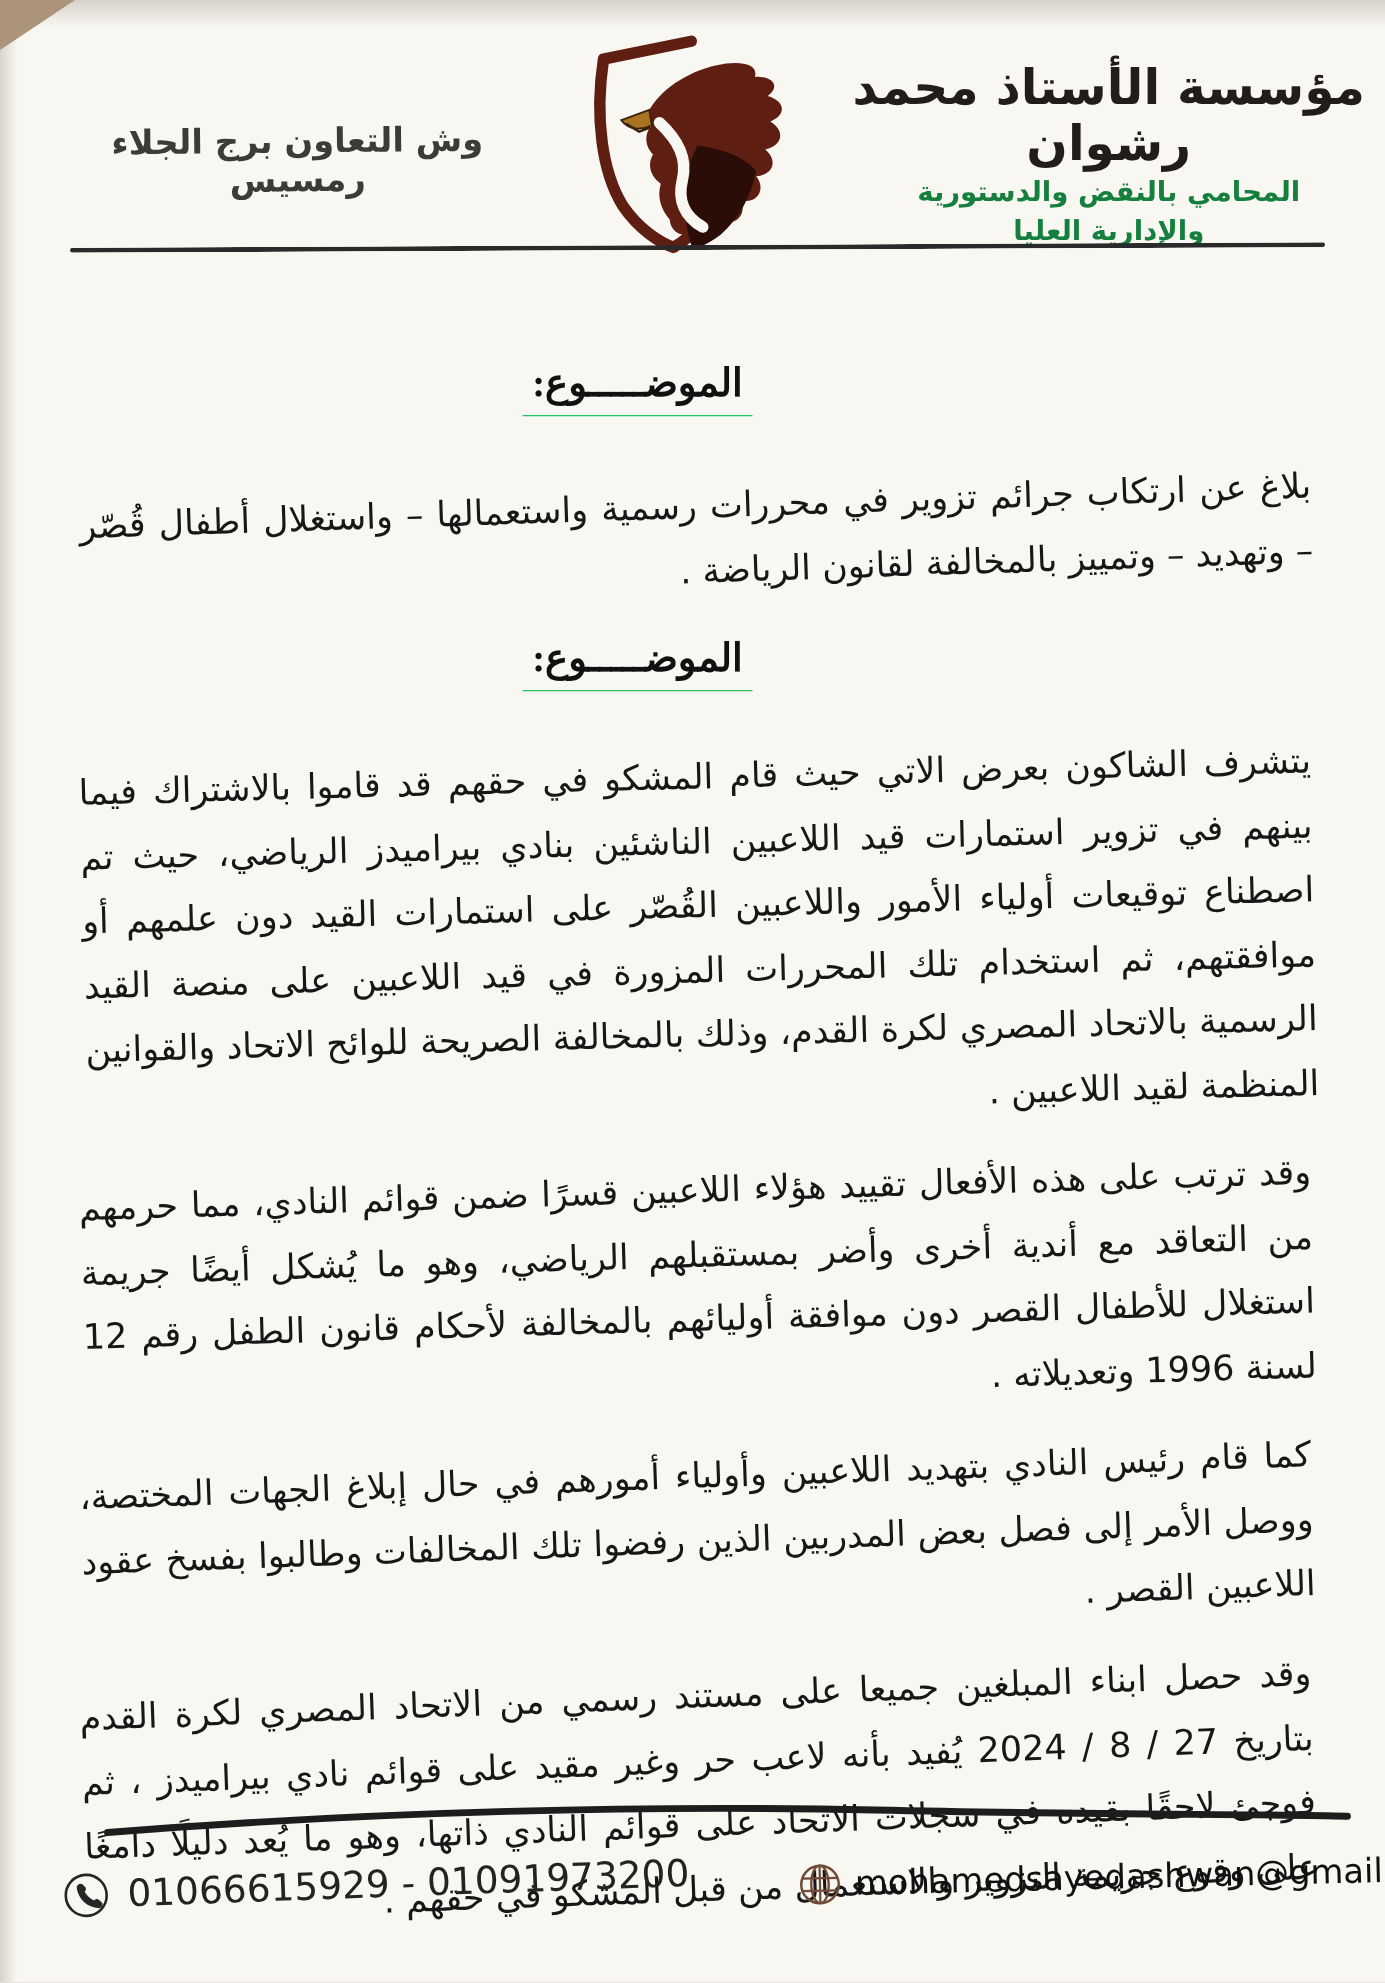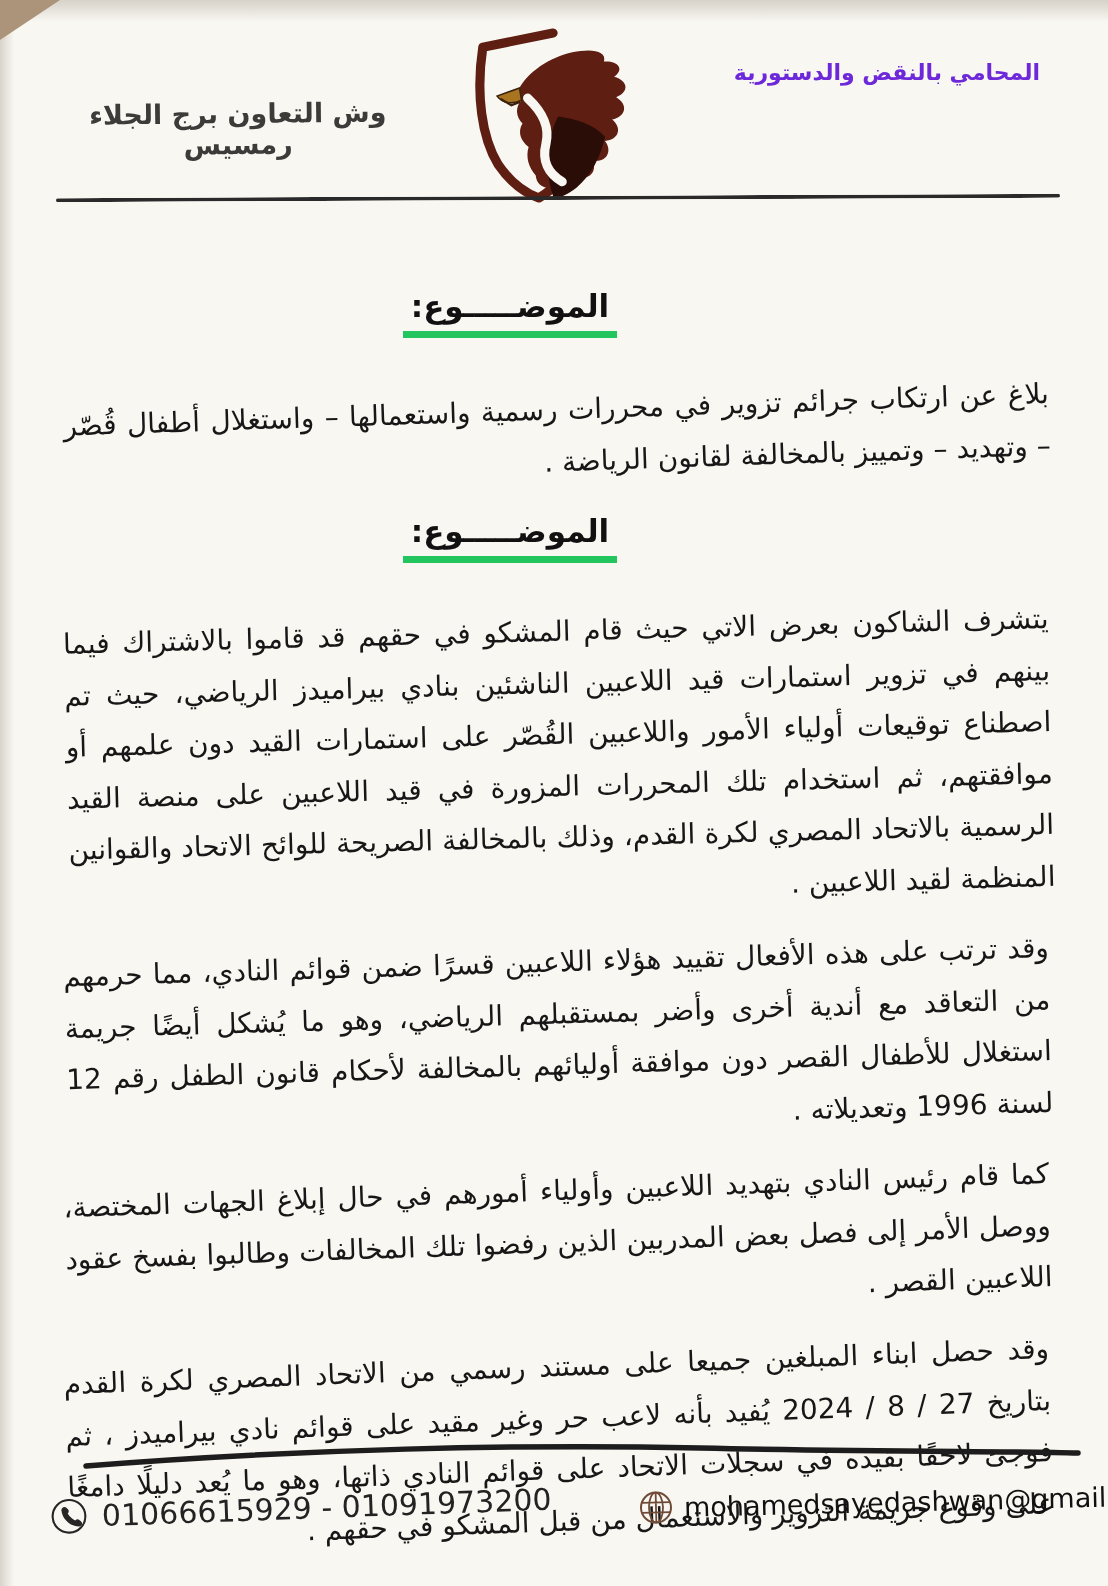--- a/index.html
+++ b/index.html
@@ -27,40 +27,40 @@
     direction:rtl; text-align:center;
     font-size:27px; font-weight:bold; color:#3d3b39;
     transform:rotate(-0.6deg);
   }
   .logo { position:absolute; left:438px; top:22px; width:224px; height:190px; }
   .firm {
     position:absolute; left:672px; top:48px; width:430px;
     direction:rtl; text-align:center;
   }
   .firm-name { font-size:39px; font-weight:bold; color:#221d1a; letter-spacing:-1px; }
-  .firm-sub  { font-size:22px; font-weight:bold; color:#6d28d9; line-height:1.32; margin-top:2px; }
+  .firm-sub  { font-size:22px; font-weight:bold; color:#15803d; line-height:1.32; margin-top:2px; }
   .firm-sub:first-of-type { margin-top:10px; }
 
   .rule-top {
     position:absolute; left:56px; top:196px; width:1004px;
     border-top:4px solid #2a2a2a; border-radius:2px;
     transform:rotate(-0.25deg);
   }
 
   
   main {
     position:absolute; left:62px; top:288px; width:986px;
     direction:rtl;
   }
   .sec-head {
     margin:0; text-align:center; transform:translateX(-45px);
     font-size:31px; font-weight:bold; color:#111;
   }
   .sec-head span {
-    display:inline-block; border-bottom:7px solid #22c55e; padding:0 8px 7px;
+    display:inline-block; border-bottom:1px solid #22c55e; padding:0 8px 7px;font-family:Liberation Serif, serif;
   }
   .para {
     margin:0; font-size:28px; line-height:1.84;
     text-align:justify; text-justify:inter-word; color:#171717;
   }
   .subject-para { margin-top:30px; transform:rotate(-1.9deg); transform-origin:right top; }
   .facts-head   { margin-top:42px; }
   .p1 { margin-top:30px; transform:rotate(-1.5deg); transform-origin:right top; }
   .p2 { margin-top:20px; transform:rotate(-1.7deg); transform-origin:right top; }
   .p3 { margin-top:20px; transform:rotate(-2.0deg); transform-origin:right top; }
@@ -103,21 +103,23 @@
       <path fill="#2b0d07" d="M118 92 C134 94 154 100 164 112 C160 132 150 150 136 162 C128 168 120 172 114 173 C106 152 104 118 118 92 Z"></path>
 
       <path d="M88 74 C103 88 110 102 106 119 C102 135 108 148 122 156" fill="none" stroke="#f9f7f2" stroke-width="9" stroke-linecap="round"></path>
 
       <path fill="#a8741f" stroke="#3a220c" stroke-width="1.5" d="M80 64 L58 72 C64 80 74 80 82 76 Z"></path>
       <path d="M62 75 L72 81 L80 78" fill="none" stroke="#3a220c" stroke-width="2" stroke-linecap="round"></path>
     </svg>
   </div>
 
   <div class="firm">
+    <div class="firm-name">مؤسسة الأستاذ محمد رشوان</div>
     <div class="firm-sub">المحامي بالنقض والدستورية</div>
+    <div class="firm-sub">والإدارية العليا</div>
   </div>
 
   <div class="rule-top"></div>
 
   <main>
     <h2 class="sec-head"><span>الموضـــــوع:</span></h2>
     <p class="para subject-para">بلاغ عن ارتكاب جرائم تزوير في محررات رسمية واستعمالها – واستغلال أطفال قُصّر – وتهديد – وتمييز بالمخالفة لقانون الرياضة .</p>
 
     <h2 class="sec-head facts-head"><span>الموضـــــوع:</span></h2>
     <p class="para p1">يتشرف الشاكون بعرض الاتي حيث قام المشكو في حقهم قد قاموا بالاشتراك فيما بينهم في تزوير استمارات قيد اللاعبين الناشئين بنادي بيراميدز الرياضي، حيث تم اصطناع توقيعات أولياء الأمور واللاعبين القُصّر على استمارات القيد دون علمهم أو موافقتهم، ثم استخدام تلك المحررات المزورة في قيد اللاعبين على منصة القيد الرسمية بالاتحاد المصري لكرة القدم، وذلك بالمخالفة الصريحة للوائح الاتحاد والقوانين المنظمة لقيد اللاعبين .</p>

